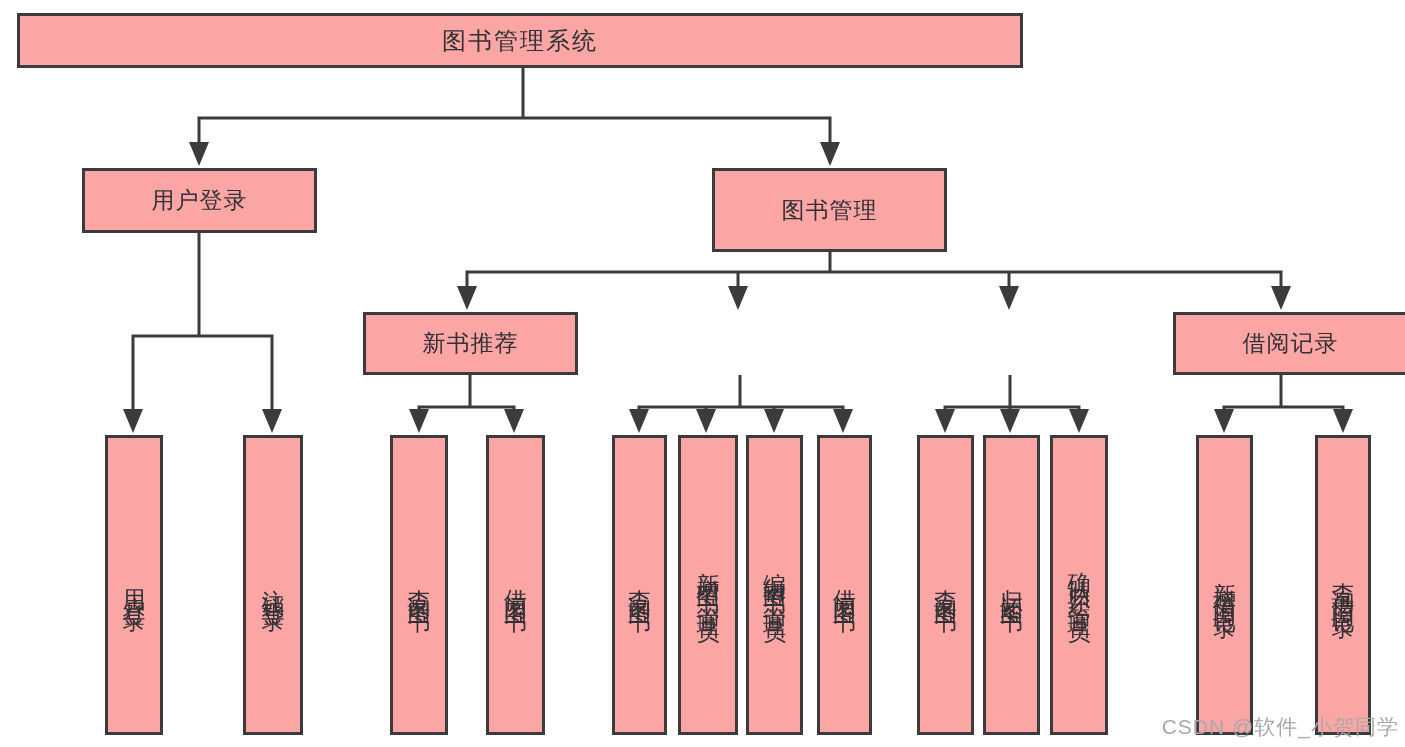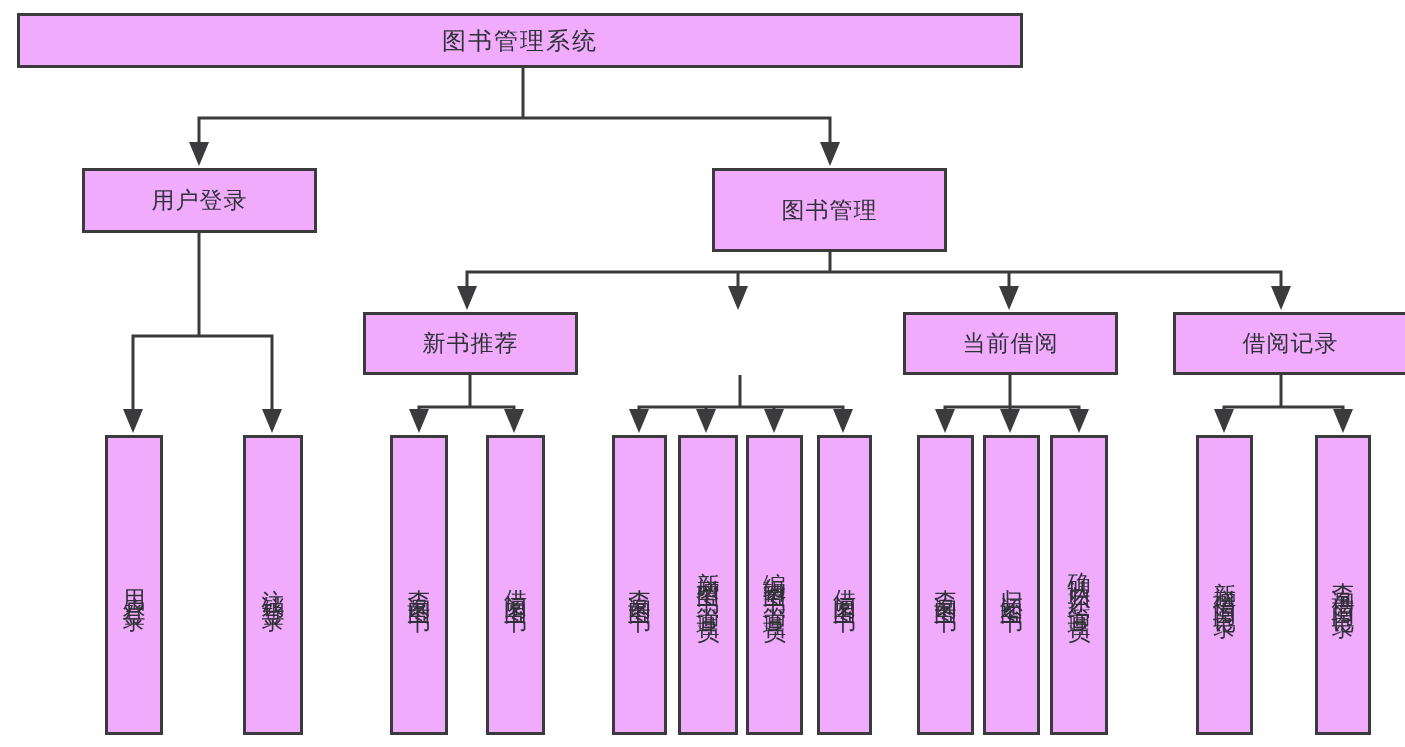--- a/index.html
+++ b/index.html
@@ -15,21 +15,21 @@
     width:1405px;height:747px;
     background:var(--bg);
     overflow:hidden;
   }
   #connectors{
     position:absolute;left:0;top:0;width:1405px;height:747px;
     z-index:1;
   }
   .node{
     position:absolute;
-    background:#f0abfc;
+    background:#fca5a5;
     border:3px solid var(--line);
     color:var(--text);
     display:flex;
     align-items:center;
     justify-content:center;
     z-index:2;
     text-align:center;
   }
   .hbox{
     font-size:23px;
@@ -97,35 +97,35 @@
       <polygon points="1333,409 1353,409 1343,433"></polygon>
     </g>
   </svg>
 
   <div class="node hbox rootbox" style="left:17px;top:13px;width:1006px;height:55px;">图书管理系统</div>
 
   <div class="node hbox" style="left:82px;top:168px;width:235px;height:65px;">用户登录</div>
   <div class="node hbox" style="left:712px;top:168px;width:235px;height:84px;">图书管理</div>
 
   <div class="node hbox" style="left:363px;top:312px;width:215px;height:63px;">新书推荐</div>
-  <div class="node hbox" style="left:903px;top:312px;width:215px;height:63px;">当前借阅</div>
   <div class="node hbox" style="left:1173px;top:312px;width:235px;height:63px;">借阅记录</div>
 
   <div class="node vbox" style="left:105px;width:58px;">用户登录</div>
   <div class="node vbox" style="left:243px;width:60px;">注销登录</div>
 
   <div class="node vbox" style="left:390px;width:58px;">查询图书</div>
   <div class="node vbox" style="left:486px;width:59px;">借阅图书</div>
 
   <div class="node vbox" style="left:612px;width:55px;">查询图书</div>
   <div class="node vbox" style="left:678px;width:60px;">新增图书（管理员）</div>
   <div class="node vbox" style="left:746px;width:57px;">编辑图书（管理员）</div>
   <div class="node vbox" style="left:817px;width:55px;">借阅图书</div>
 
   <div class="node vbox" style="left:917px;width:57px;">查询图书</div>
   <div class="node vbox" style="left:983px;width:57px;">归还图书</div>
   <div class="node vbox" style="left:1050px;width:58px;">确认归还（管理员）</div>
 
   <div class="node vbox" style="left:1196px;width:57px;">新增借阅记录</div>
   <div class="node vbox" style="left:1315px;width:56px;">查询借阅记录</div>
 
+  <div id="watermark">CSDN @软件_小贺同学</div>
 
 </div>
 
 </body></html>

